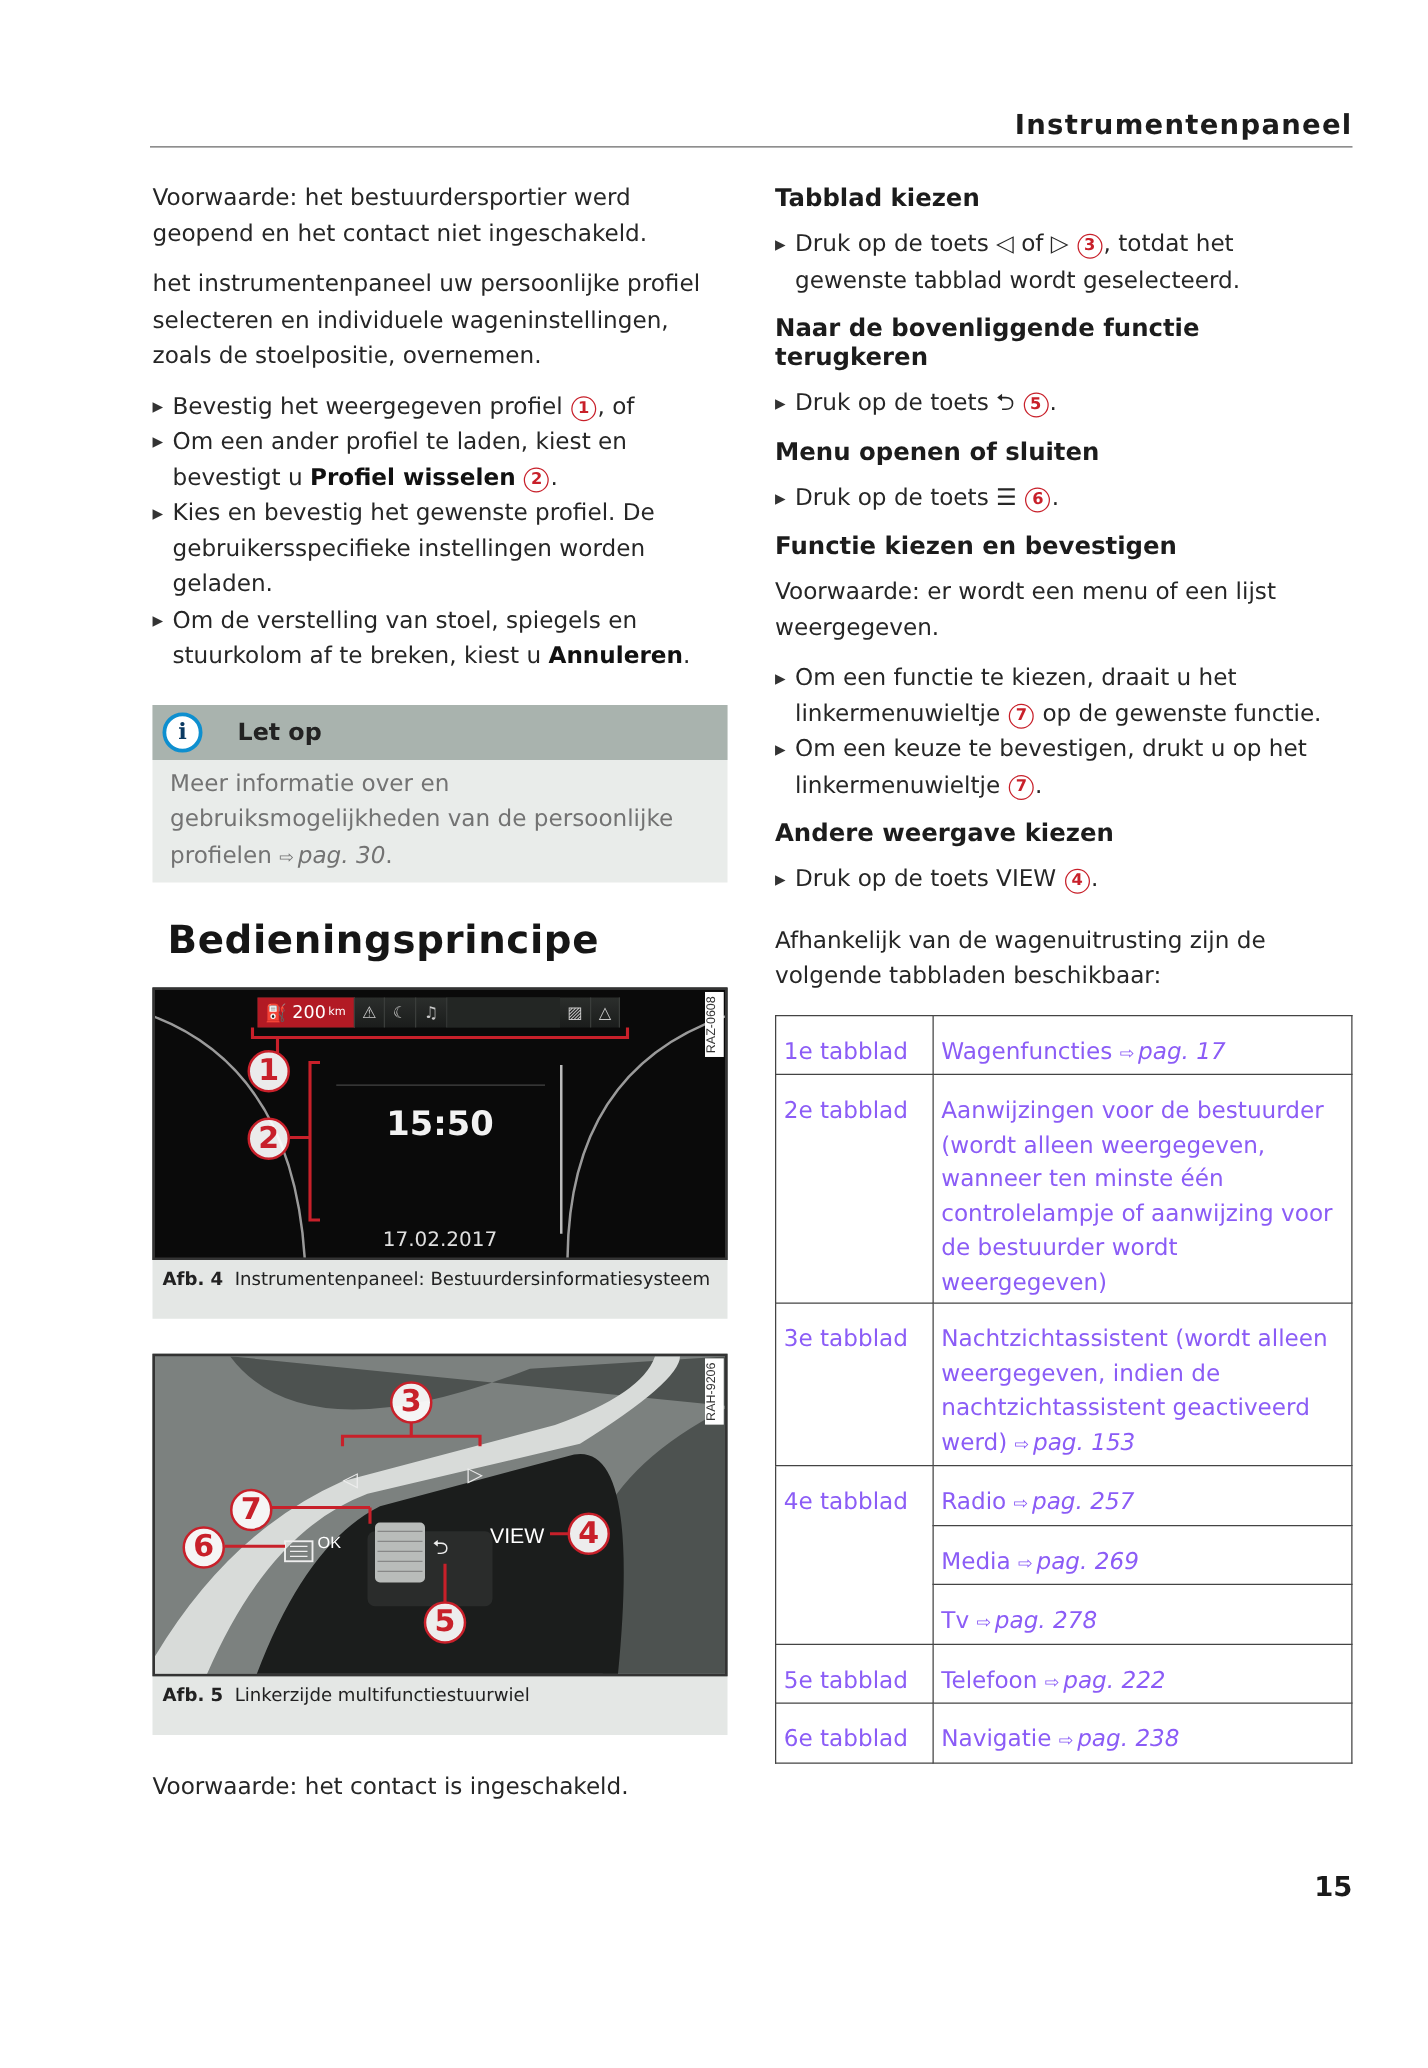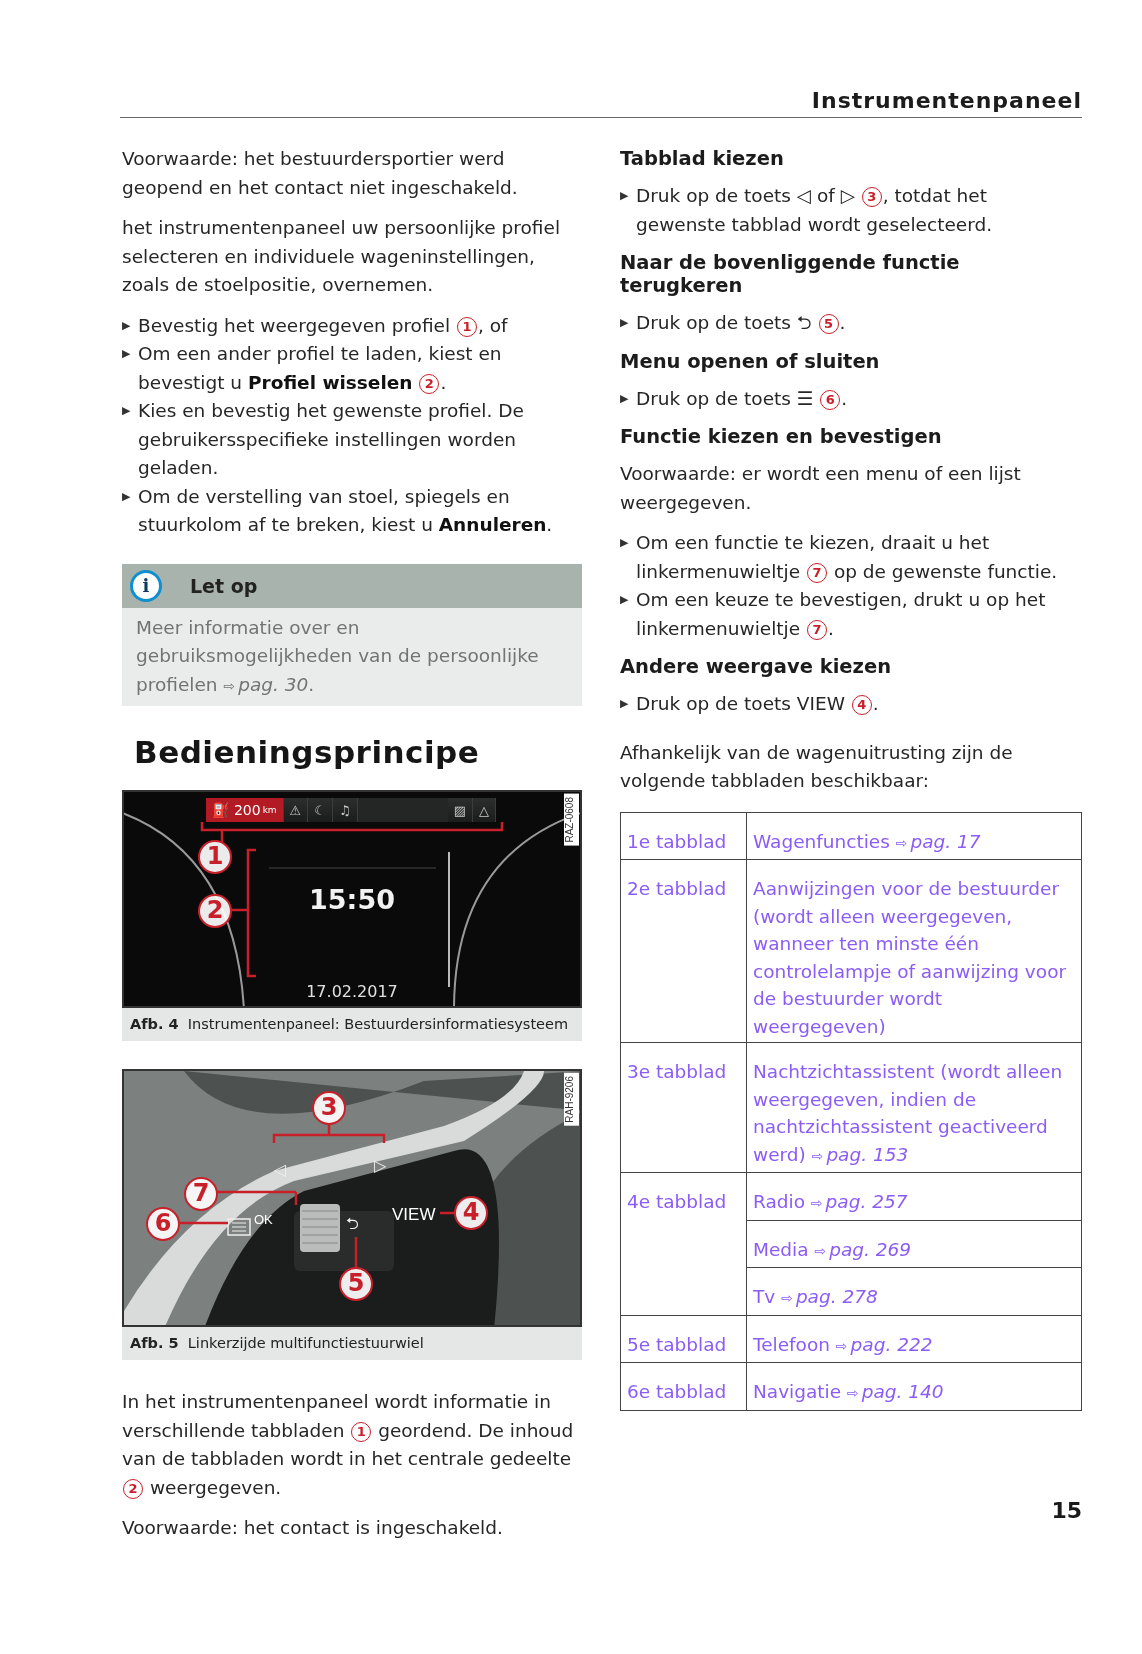--- a/index.html
+++ b/index.html
@@ -25,21 +25,21 @@
   .note { margin-top: 24px; background: #e9ecea; width: 460px; }
   .note .note-head { background: #a9b3ae; height: 44px; padding-left: 8px; display: flex; align-items: center; }
   .note .info-icon { width: 32px; height: 32px; border-radius: 50%; border: 3px solid #0e8fcf; background: #fff; color: #0b3a62; font-weight: bold; font-family: "DejaVu Serif", serif; font-size: 18px; display: flex; align-items: center; justify-content: center; }
   .note .note-title { margin-left: 28px; font-size: 19px; font-weight: bold; color: #222; }
   .note .note-body { padding: 6px 14px 6px 14px; font-size: 18.5px; line-height: 28.5px; color: #737373; }
 
   h2.section { font-family: "DejaVu Sans", sans-serif; font-size: 31px; font-weight: bold; letter-spacing: 0.5px; margin-top: 28px; margin-bottom: 20px; color: #161616; margin-left: 12px; }
 
   .figure { width: 460px; background: #e4e7e5; margin-bottom: 28px; }
   .figure .fig-img { position: relative; width: 460px; border: 2px solid #333; overflow: hidden; }
-  .figure .caption { font-size: 14.5px; line-height: 22px; padding: 5px 8px 6px 8px; color: #222; }
+  .figure .caption { font-size: 14.5px; line-height: 22px; padding: 5px 8px 20px 8px; color: #222; }
   .figure .caption b { font-weight: bold; }
 
   .fig4 { height: 218px; background: #0a0a0a; }
   .fig5 { height: 258px; background: #6e7371; }
   .fig-code { position: absolute; right: 1px; top: 2px; width: 15px; background: #fff; color: #333; font-size: 10px; font-family: "Liberation Sans", sans-serif; writing-mode: vertical-rl; transform: rotate(180deg); padding: 3px 0; text-align: center; }
 
   .cluster-tabbar { position: absolute; left: 82px; top: 6px; width: 290px; height: 24px; background: linear-gradient(#2b2e2c, #1b1d1c); display: flex; align-items: center; }
   .cluster-tabbar .tab { height: 24px; display: flex; align-items: center; justify-content: center; color: #c8c8c8; font-size: 13px; padding: 0 6px; border-right: 1px solid #3a3d3b; }
   .cluster-tabbar .tab.active { background: #b21a24; color: #fff; font-size: 14px; }
   .cluster-tabbar .tab.active small { font-size: 9px; margin-left: 2px; }
@@ -157,23 +157,20 @@
       <div class="callout" style="left:188px;top:20px">3</div>
       <div class="callout" style="left:330px;top:125px">4</div>
       <div class="callout" style="left:215px;top:196px">5</div>
       <div class="callout" style="left:22px;top:136px">6</div>
       <div class="callout" style="left:60px;top:106px">7</div>
       <div class="fig-code">RAH-9206</div>
     </div>
     <div class="caption"><b>Afb. 5</b>&nbsp; <span>Linkerzijde multifunctiestuurwiel</span></div>
   </div>
 
-  <p class="body">
-    <span>In het instrumentenpaneel wordt informatie in verschillende tabbladen </span><span class="cnum">1</span><span> geordend. De inhoud van de tabbladen wordt in het centrale gedeelte </span><span class="cnum">2</span><span> weergegeven.</span>
-  </p>
   <p class="body">Voorwaarde: het contact is ingeschakeld.</p>
 </div>
 
 <div class="col-right">
   <div>
     <h3 class="heading-sm">Tabblad kiezen</h3>
     <ul class="steps">
         <li><span class="bullet">▶</span><span>Druk op de toets ◁ of ▷ </span><span class="cnum">3</span><span>, totdat het gewenste tabblad wordt geselecteerd.</span></li>
       </ul>
   </div>
@@ -227,19 +224,19 @@
         </tr>
         <tr>
           <td><span>Tv </span><span class="arrow">⇨</span><span class="ref">pag. 278</span></td>
         </tr>
         <tr>
           <td class="k">5e tabblad</td>
           <td><span>Telefoon </span><span class="arrow">⇨</span><span class="ref">pag. 222</span></td>
         </tr>
         <tr>
           <td class="k">6e tabblad</td>
-          <td><span>Navigatie </span><span class="arrow">⇨</span><span class="ref">pag. 140</span></td>
+          <td><span>Navigatie </span><span class="arrow">⇨</span><span class="ref">pag. 238</span></td>
         </tr>
       </tbody>
   </table>
 </div>
 
 <div class="page-num">15</div>
 
 </body></html>

